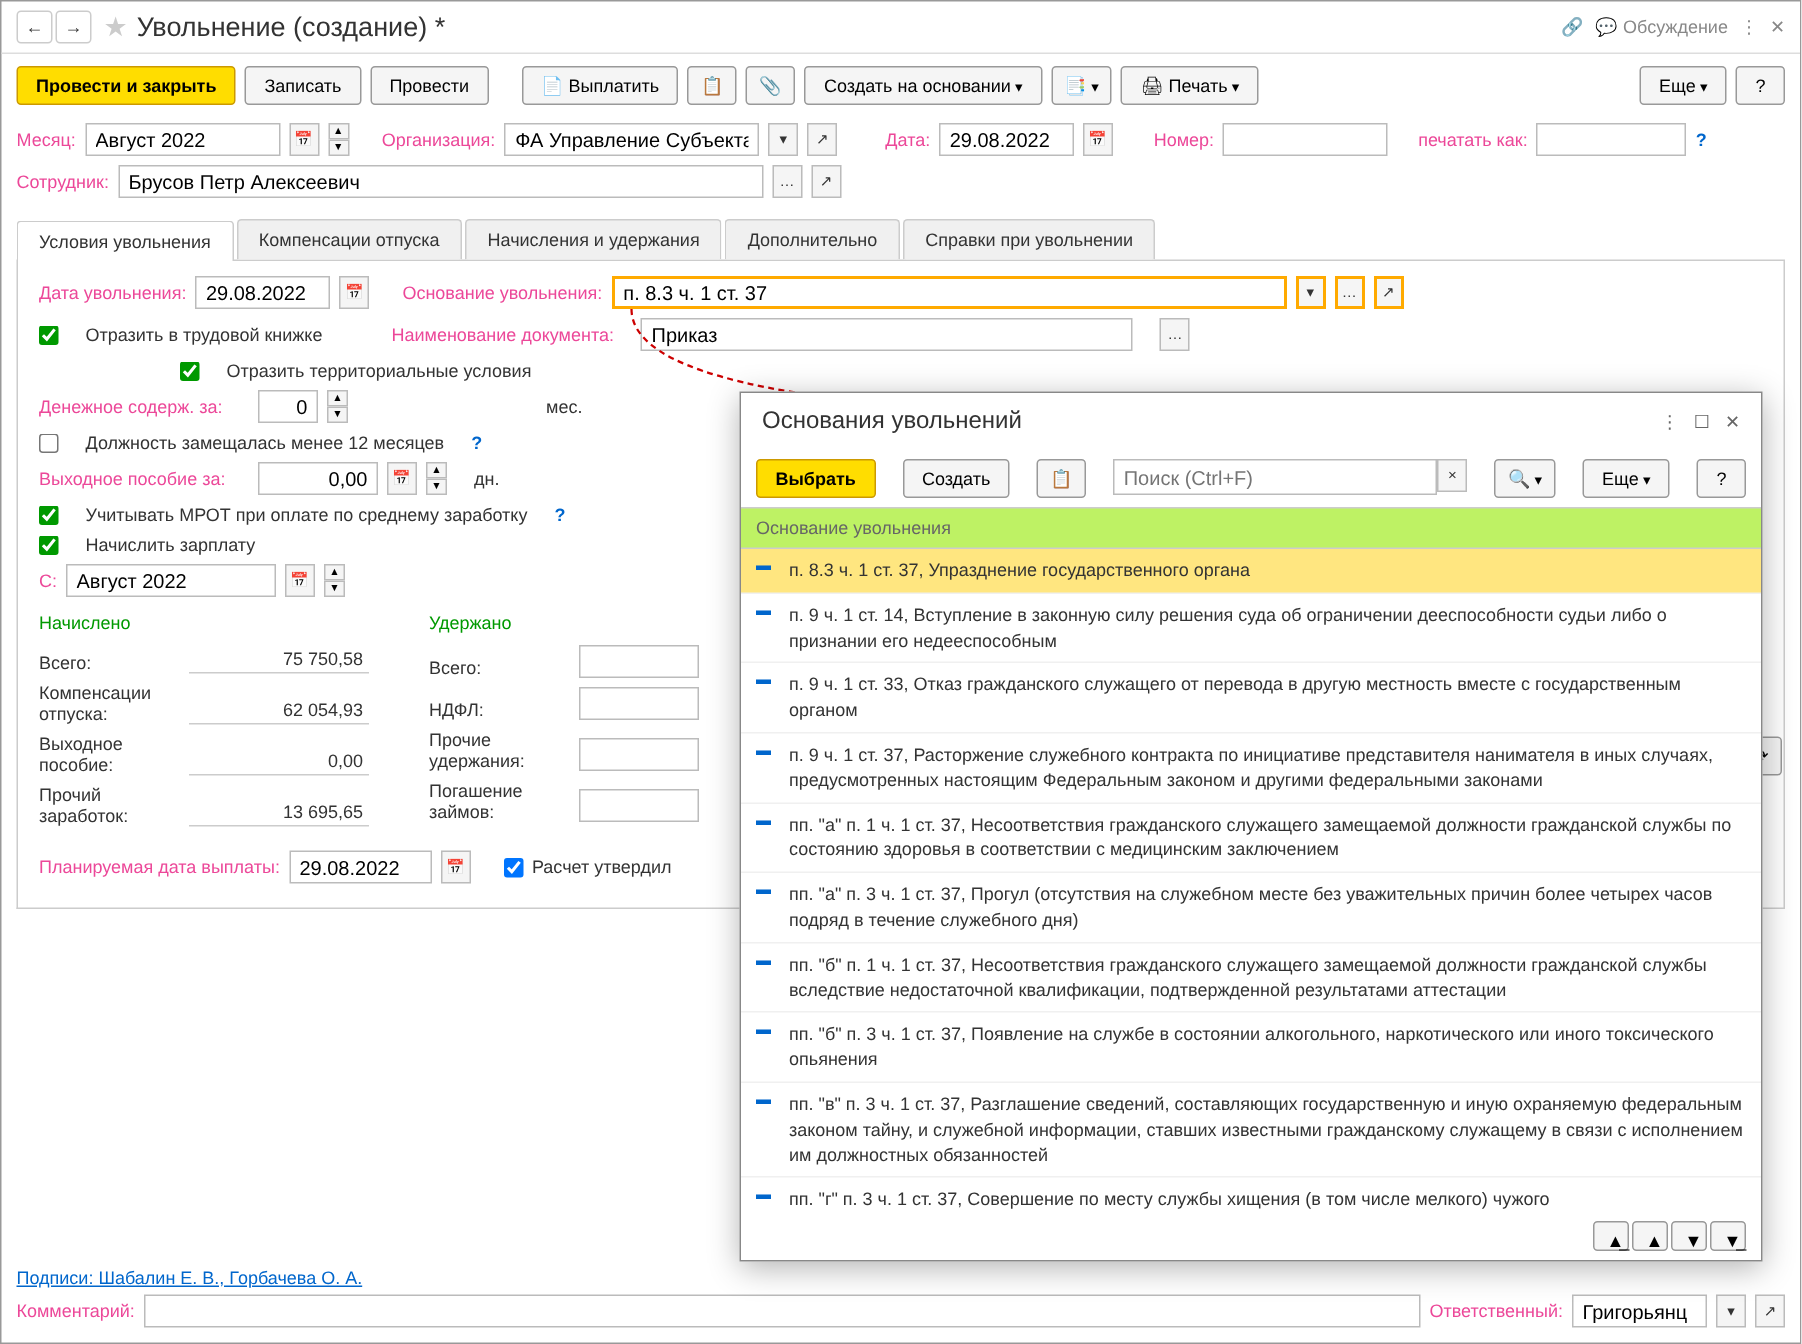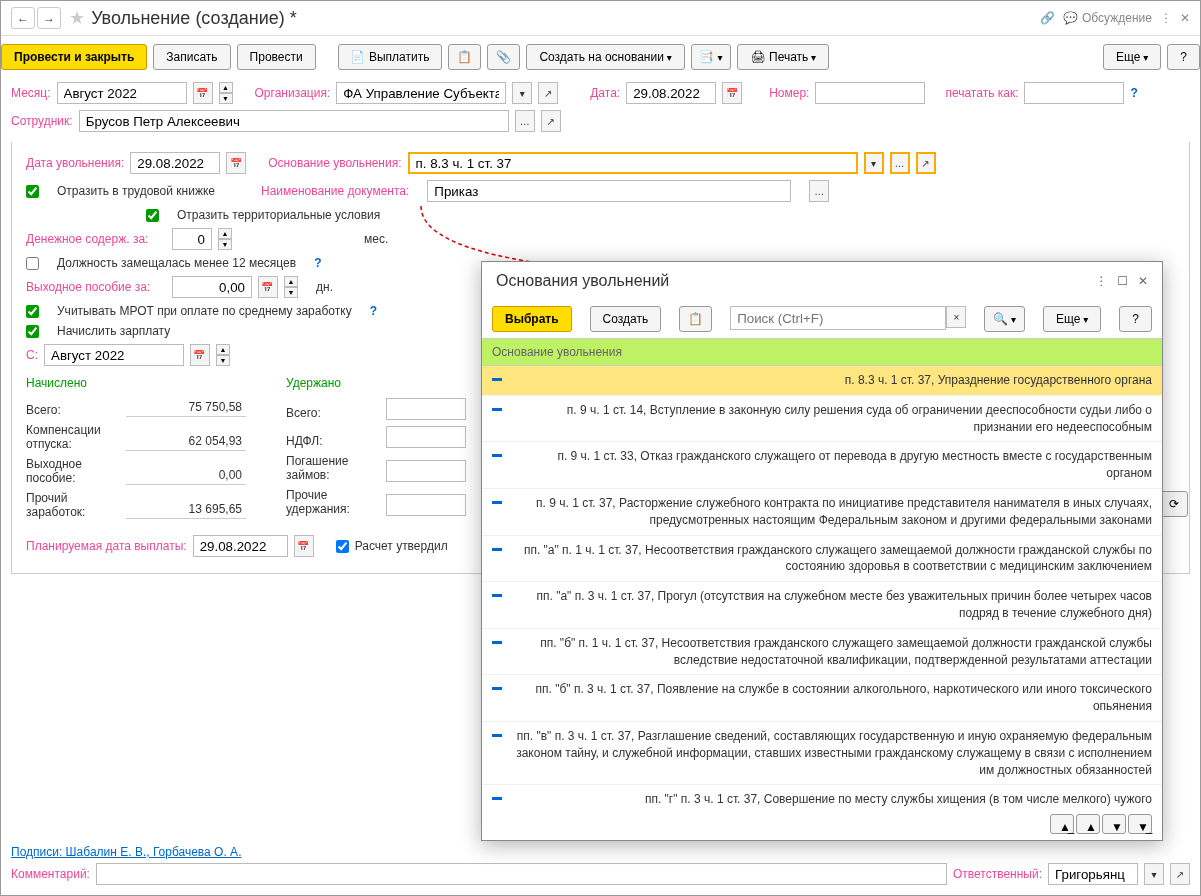--- a/index.html
+++ b/index.html
@@ -8,21 +8,21 @@
 
 
 .header { display: flex; align-items: center; padding: 6px 10px; border-bottom: 1px solid #ddd; }
 .header .nav-btn { width: 24px; height: 22px; border: 1px solid #ccc; background: #fff; margin-right: 2px; display: flex; align-items: center; justify-content: center; cursor: pointer; border-radius: 3px; }
 .header .star { color: #ccc; font-size: 18px; margin: 0 6px; cursor: pointer; }
 .header .title { font-size: 18px; color: #333; flex: 1; }
 .header .right-icons { display: flex; gap: 8px; align-items: center; color: #888; }
 .header .right-icons span { cursor: pointer; }
 
 
-.toolbar { display: flex; align-items: center; padding: 8px 0; gap: 6px; flex-wrap: wrap; }
+.toolbar { display: flex; align-items: center; padding: 8px 10px; gap: 6px; flex-wrap: wrap; }
 .btn { padding: 5px 12px; border: 1px solid #999; background: #f5f5f5; cursor: pointer; border-radius: 3px; font-size: 12px; }
 .btn-yellow { background: #ffdd00; border-color: #cc9900; font-weight: bold; }
 .btn-icon { padding: 5px 8px; }
 .btn-dropdown::after { content: " ▾"; font-size: 10px; }
 .toolbar-right { margin-left: auto; display: flex; gap: 6px; }
 
 
 .form-section { padding: 4px 10px; }
 .form-row { display: flex; align-items: center; margin-bottom: 6px; gap: 6px; }
 .form-label { color: #ec4899; }
@@ -52,34 +52,34 @@
 .summary-header { color: #009900; font-weight: normal; margin-bottom: 8px; }
 .summary-row { display: flex; margin-bottom: 6px; align-items: flex-end; }
 .summary-row .lbl { width: 100px; }
 .summary-row .val { width: 120px; text-align: right; border-bottom: 1px solid #ccc; padding: 2px 4px; }
 
 
 .footer { position: absolute; bottom: 0; left: 0; right: 0; padding: 6px 10px; }
 .footer-row { display: flex; align-items: center; gap: 6px; margin-bottom: 4px; }
 
 
-.popup { position: absolute; left: 480px; top: 260px; width: 682px; height: 580px; background: #fff; border: 1px solid #888; box-shadow: 0 4px 20px rgba(0,0,0,0.3); z-index: 100; }
+.popup { position: absolute; left: 492px; top: 260px; width: 682px; height: 580px; background: #fff; border: 1px solid #888; box-shadow: 0 4px 20px rgba(0,0,0,0.3); z-index: 100; }
 .popup-header { display: flex; align-items: center; padding: 10px 14px; }
 .popup-title { font-size: 16px; flex: 1; }
 .popup-header-icons { display: flex; gap: 10px; color: #666; }
 .popup-header-icons span { cursor: pointer; }
 .popup-toolbar { display: flex; align-items: flex-start; padding: 6px 10px; gap: 18px; }
 .popup-search { flex: 1; display: flex; }
 .popup-search input { flex: 1; border: 1px solid #bbb; padding: 3px 6px; height: 24px; }
 .popup-list-header { background: #bef264; padding: 6px 10px; border-top: 1px solid #ccc; border-bottom: 1px solid #ccc; color: #666; }
 .popup-list { overflow-y: auto; height: 440px; }
 .popup-item { display: flex; align-items: flex-start; padding: 6px 10px; border-bottom: 1px solid #f0f0f0; cursor: pointer; gap: 8px; }
 .popup-item.selected { background: #ffe680; }
 .popup-item-icon { width: 14px; flex-shrink: 0; color: #0066cc; font-size: 10px; }
-.popup-item-text { flex: 1; line-height: 1.4; text-align: right; }
+.popup-item-text { flex: 1; line-height: 1.4; }
 .popup-nav { position: absolute; bottom: 6px; right: 10px; display: flex; gap: 2px; }
 .popup-nav .btn-icon { width: 24px; height: 20px; }
 
 
 .arrow-line { position: absolute; z-index: 50; pointer-events: none; }
 .spinner-btns { display: flex; flex-direction: column; }
 .spinner-btns button { height: 11px; width: 14px; border: 1px solid #bbb; background: #f5f5f5; font-size: 7px; line-height: 1; cursor: pointer; }
 </style>
 </head>
 <body>
@@ -143,44 +143,51 @@
       <span class="help-icon">?</span>
     </div>
     <div class="form-row">
       <span class="form-label">Сотрудник:</span>
       <input class="input" style="width: 430px;" value="Брусов Петр Алексеевич">
       <span class="input-btn">…</span>
       <span class="input-btn">↗</span>
     </div>
   </div>
 
+  <div class="tabs">
+    <div class="tab active">Условия увольнения</div>
+    <div class="tab">Компенсации отпуска</div>
+    <div class="tab">Начисления и удержания</div>
+    <div class="tab">Дополнительно</div>
+    <div class="tab">Справки при увольнении</div>
+  </div>
 
   <div class="tab-content">
     <div class="form-row">
       <span class="form-label">Дата увольнения:</span>
       <input class="input" style="width: 90px;" value="29.08.2022">
       <span class="input-btn">📅</span>
       <span style="width:10px"></span>
       <span class="form-label">Основание увольнения:</span>
       <input class="input highlight-field" style="width: 450px;" value="п. 8.3 ч. 1 ст. 37">
       <span class="input-btn highlight-field">▾</span>
       <span class="input-btn highlight-field">…</span>
       <span class="input-btn highlight-field">↗</span>
     </div>
 
     <div class="check-row">
       <input type="checkbox" checked="" style="">
       <span>Отразить в трудовой книжке</span>
       <span style="width:10px"></span>
       <span class="form-label">Наименование документа:</span>
-      <input class="input" style="width: 364px;" value="Приказ">
+      <input class="input" style="width: 328px;" value="Приказ">
       <span class="input-btn">…</span>
     </div>
 
-    <div class="check-row" style="margin-left:120px">
+    <div class="check-row" style="margin-left:94px">
       <input type="checkbox" checked="" style="">
       <span>Отразить территориальные условия</span>
     </div>
 
     <div class="form-row">
       <span class="form-label" style="width:140px">Денежное содерж. за:</span>
       <input class="input" style="width: 40px; text-align: right;" value="0">
       <div class="spinner-btns">
           <button>▲</button>
           <button>▼</button>
@@ -252,25 +259,25 @@
         <div class="summary-header">Удержано</div>
         <div class="summary-row">
             <span class="lbl">Всего:</span>
             <input class="input" style="width: 80px;">
           </div>
         <div class="summary-row">
             <span class="lbl">НДФЛ:</span>
             <input class="input" style="width: 80px;">
           </div>
         <div class="summary-row">
+            <span class="lbl">Прочие удержания:</span>
+            <input class="input" style="width: 80px;">
+          </div>
+        <div class="summary-row">
             <span class="lbl">Погашение займов:</span>
-            <input class="input" style="width: 80px;">
-          </div>
-        <div class="summary-row">
-            <span class="lbl">Прочие удержания:</span>
             <input class="input" style="width: 80px;">
           </div>
       </div>
     </div>
 
     <div class="form-row" style="margin-top:10px">
       <span class="form-label">Планируемая дата выплаты:</span>
       <input class="input" style="width: 95px;" value="29.08.2022">
       <span class="input-btn">📅</span>
       <span style="width:10px"></span>

